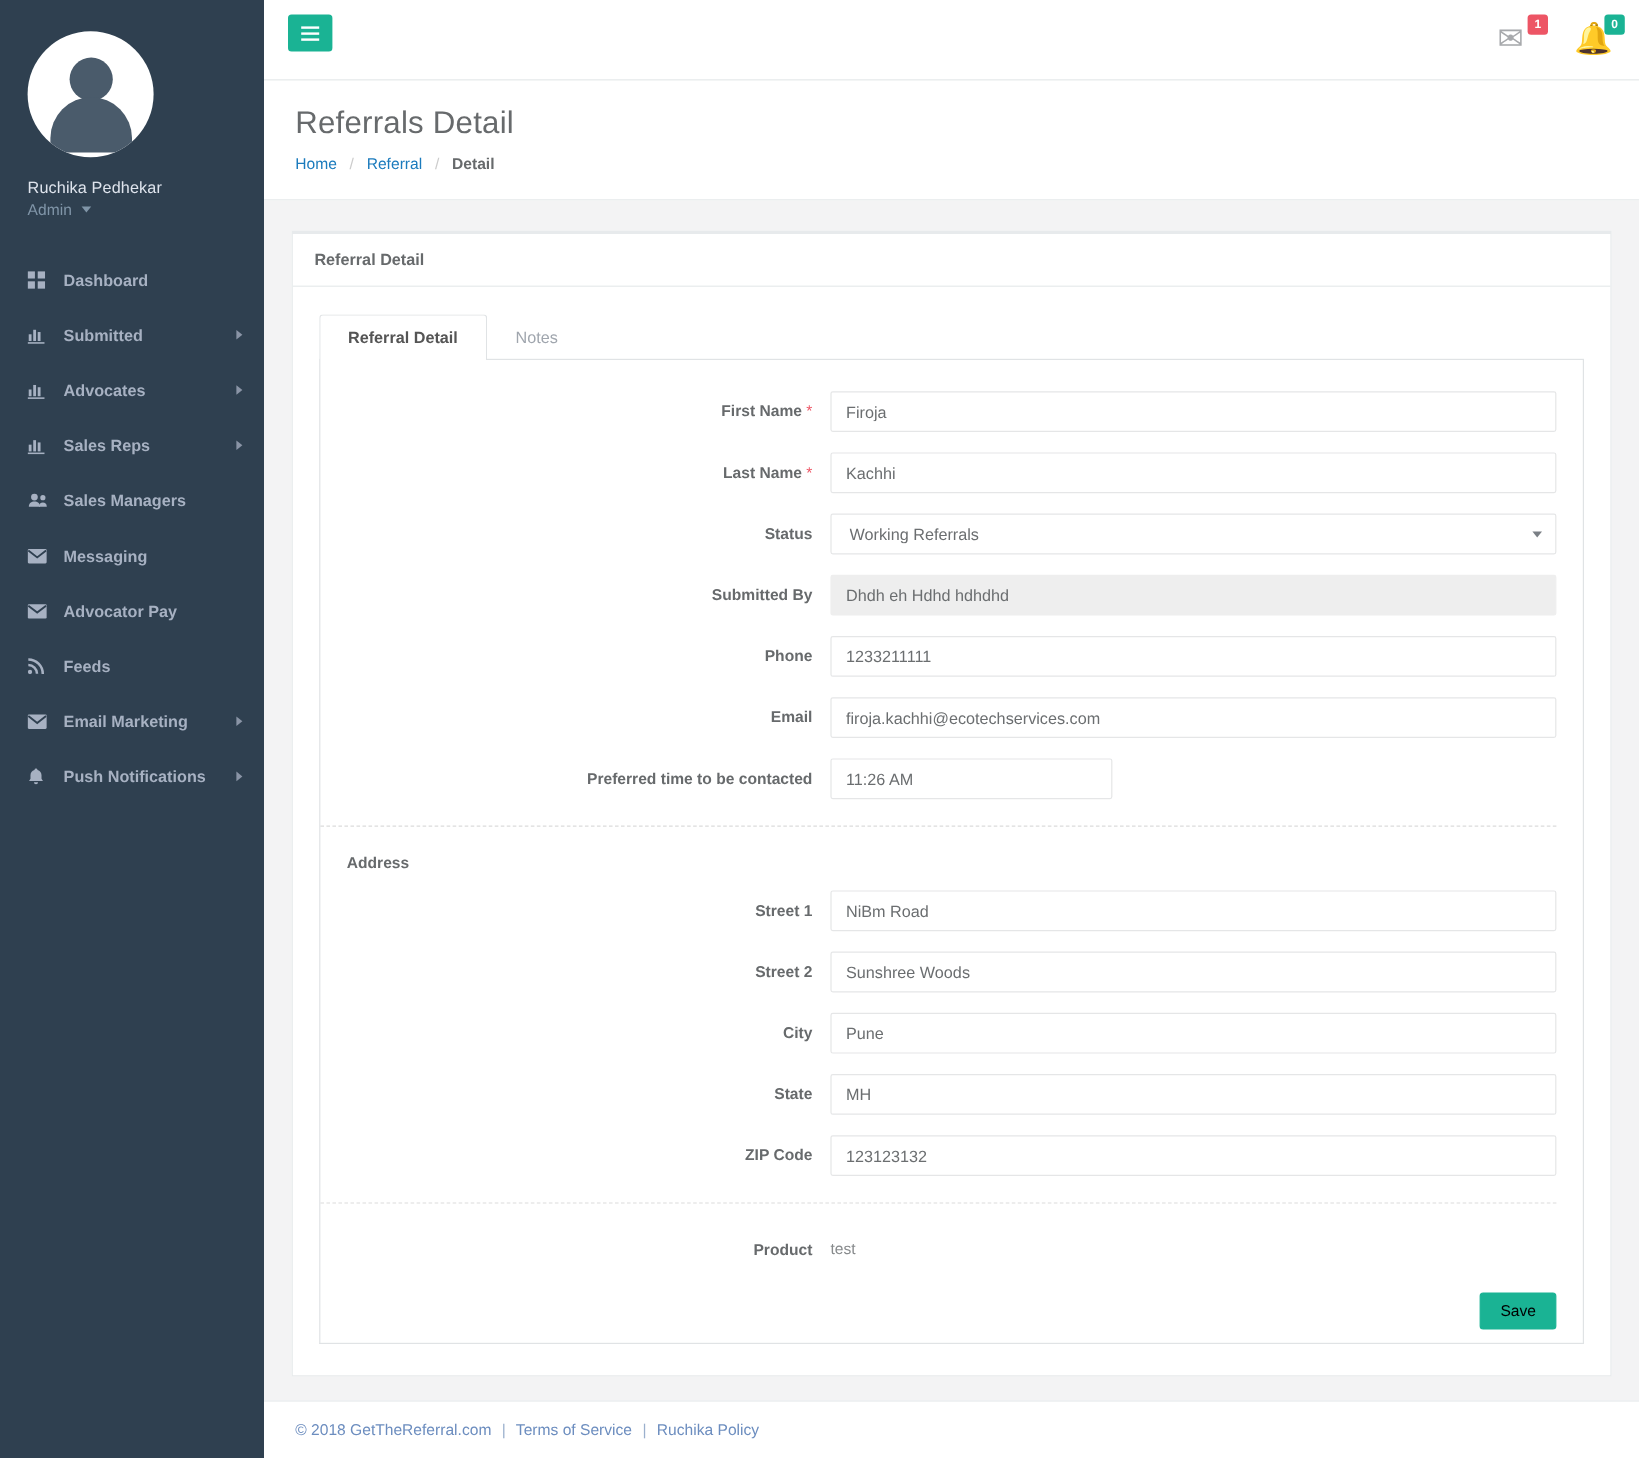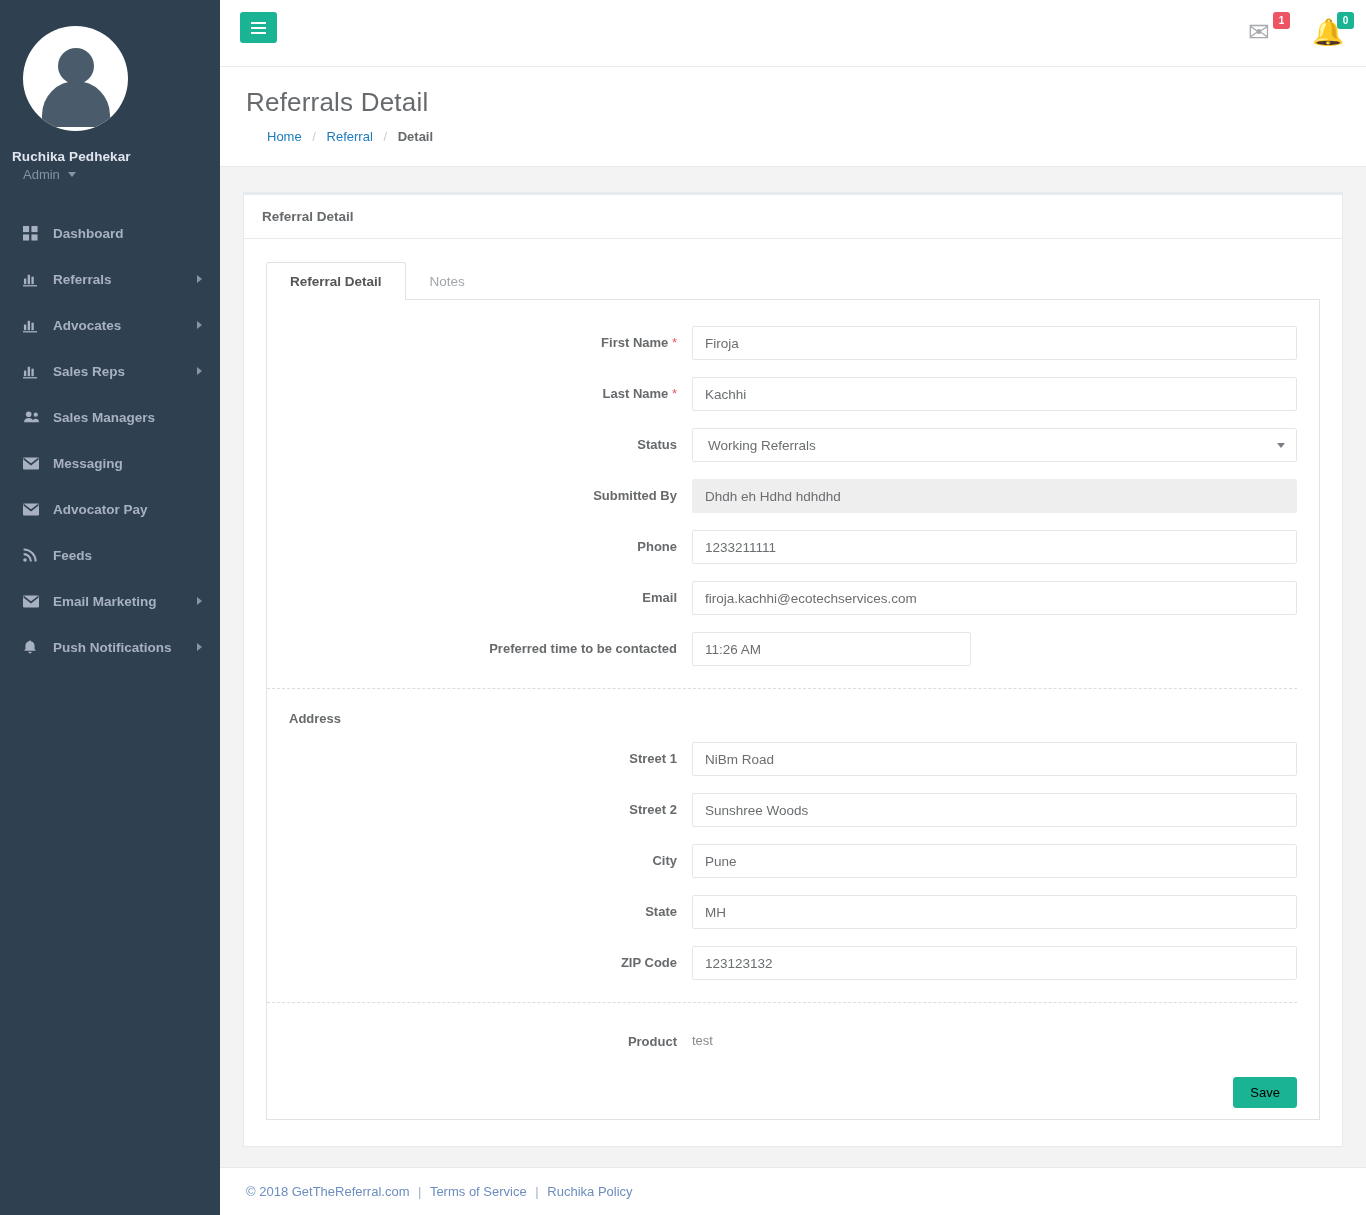--- a/index.html
+++ b/index.html
@@ -29,22 +29,22 @@
   .avatar .head {
     position: absolute; width: 36px; height: 36px; border-radius: 50%;
     background: #4a5b6b; left: 50%; top: 22px; transform: translateX(-50%);
   }
   .avatar .body {
     position: absolute; width: 68px; height: 46px;
     border-radius: 34px 34px 0 0;
     background: #4a5b6b; left: 50%; bottom: 4px; transform: translateX(-50%);
   }
   .profile-name {
-    color: #dfe4ed; font-size: 13.5px; font-weight: bold;
-    margin: 18px 0 0 12px; letter-spacing: .1px;
+    color: #dfe4ed; font-size: 13.5px; font-weight: normal;
+    margin: 18px 0 0 23px; letter-spacing: .1px;
   }
   .profile-role {
     color: #8095a8; font-size: 13px; margin: 3px 0 0 23px;
   }
   .caret-down {
     display: inline-block; width: 0; height: 0;
     border-left: 4px solid transparent; border-right: 4px solid transparent;
     border-top: 5px solid #8095a8; margin-left: 5px; vertical-align: 2px;
   }
 
@@ -110,21 +110,21 @@
   
   #pagehead {
     background: #ffffff; padding: 20px 26px 22px 26px;
     border-bottom: 1px solid #e7eaec;
   }
   #pagehead h1 {
     margin: 0; font-size: 26px; font-weight: normal;
     color: #676a6c; letter-spacing: .2px;
   }
   .breadcrumb {
-    margin-top: 11px; font-size: 13px; margin-left: 21px;
+    margin-top: 11px; font-size: 13px;
   }
   .breadcrumb a { color: #1b7bbd; text-decoration: none; cursor: pointer; }
   .breadcrumb .sep { color: #ccc; margin: 0 7px; }
   .breadcrumb .cur { color: #676a6c; font-weight: bold; }
 
   
   #wrap { padding: 25px 23px 0 23px; }
   .panel {
     background: #fff; border: 1px solid #e7eaec; border-top-width: 3px;
     border-top-color: #e7eaec;
@@ -161,21 +161,21 @@
   .req { color: #ed5565; font-weight: normal; }
   .fctl { flex: 1; padding-right: 22px; }
   .inp {
     width: 100%; height: 34px;
     border: 1px solid #e5e6e7; border-radius: 2px;
     background: #fff; padding: 6px 12px;
     font-family: "Liberation Sans", sans-serif;
     font-size: 13.5px; color: #6b6e70; outline: none;
   }
   .inp.disabled { background: #eeeeee; border-color: #eeeeee; color: #6b6e70; }
-  .inp.short { width: 279px; }
+  .inp.short { width: 235px; }
   .selwrap { position: relative; }
   .selwrap .inp { padding-left: 15px; }
   .sel-caret {
     position: absolute; right: 12px; top: 15px;
     width: 0; height: 0;
     border-left: 4px solid transparent; border-right: 4px solid transparent;
     border-top: 5px solid #7a7f85;
   }
   .divider {
     border-top: 1px dashed #dcdcdc;
@@ -238,21 +238,21 @@
 
     <div class="nav-item">
       <span class="ico">
         <svg width="15" height="15" viewBox="0 0 16 16">
             <rect x="1" y="7" width="2.5" height="6" fill="#a7b1c2"></rect>
             <rect x="5" y="3" width="2.5" height="10" fill="#a7b1c2"></rect>
             <rect x="9" y="5" width="2.5" height="8" fill="#a7b1c2"></rect>
             <rect x="0" y="14" width="15" height="1.4" fill="#a7b1c2"></rect>
           </svg>
       </span>
-      <span class="lbl">Referrals</span>
+      <span class="lbl">Submitted</span>
       <span class="chev"></span>
     </div>
 
     <div class="nav-item">
       <span class="ico">
         <svg width="15" height="15" viewBox="0 0 16 16">
             <rect x="1" y="7" width="2.5" height="6" fill="#a7b1c2"></rect>
             <rect x="5" y="3" width="2.5" height="10" fill="#a7b1c2"></rect>
             <rect x="9" y="5" width="2.5" height="8" fill="#a7b1c2"></rect>
             <rect x="0" y="14" width="15" height="1.4" fill="#a7b1c2"></rect>

